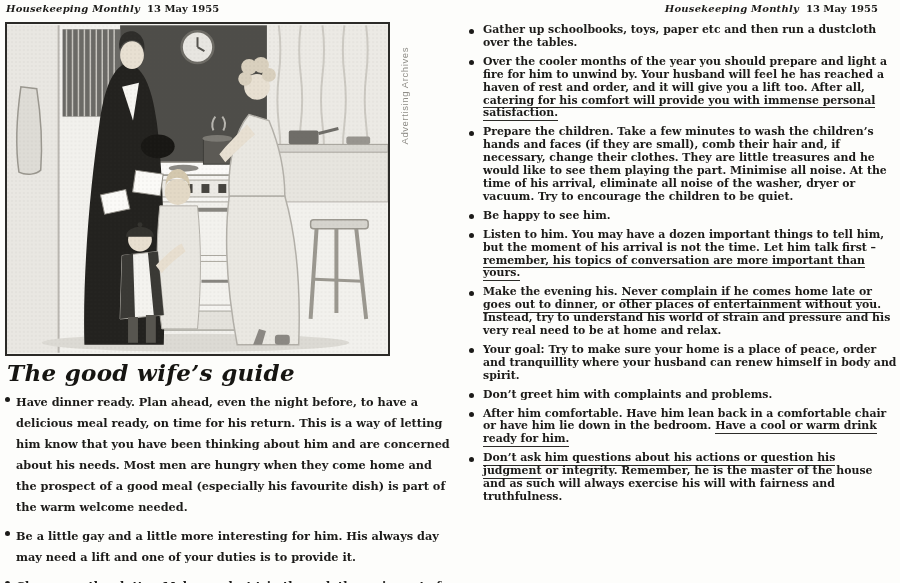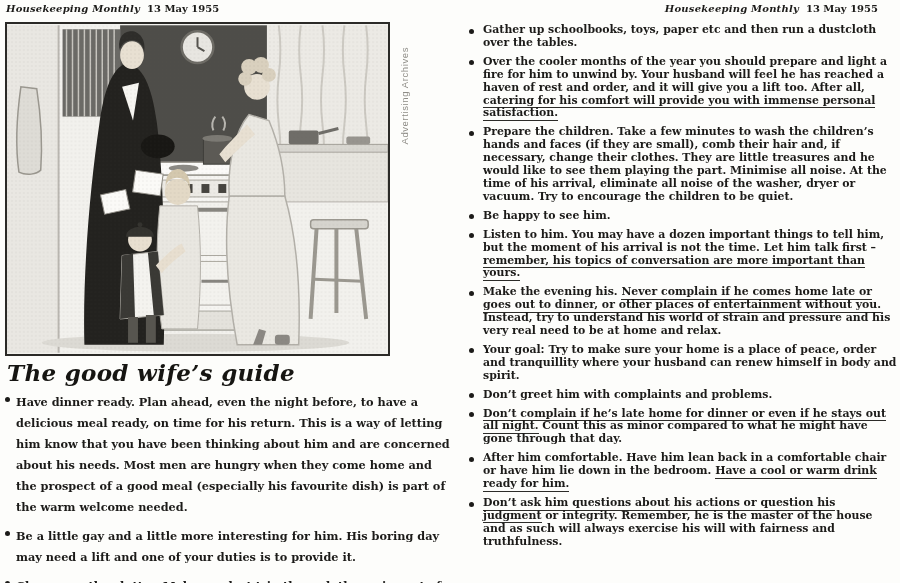--- a/index.html
+++ b/index.html
@@ -219,21 +219,21 @@
 
         <li>
           <span class="dot"></span>
           <span class="txt"><span>Have dinner ready. Plan ahead, even the night before, to have a delicious meal ready, on time for his return. This is a way of letting him know that you have been thinking about him and are concerned about his needs. Most men are hungry when they come home and the prospect of a good meal (especially his favourite dish) is part of the warm welcome needed.</span></span>
 
         </li>
 
 
         <li>
           <span class="dot"></span>
-          <span class="txt"><span>Be a little gay and a little more interesting for him. His boring day may need a lift and one of your duties is to provide it.</span></span>
+          <span class="txt"><span>Be a little gay and a little more interesting for him. His always day may need a lift and one of your duties is to provide it.</span></span>
 
         </li>
 
         <li>
           <span class="dot"></span>
           <span class="txt"><span>Clear away the clutter. Make one last trip through the main part of the house just before your husband arrives.</span></span>
 
         </li>
       </ul>
   </div>
@@ -283,25 +283,20 @@
           <span class="txt"><span>Your goal: Try to make sure your home is a place of peace, order and tranquillity where your husband can renew himself in body and spirit.</span></span>
 
         </li>
 
         <li>
           <span class="dot"></span>
           <span class="txt"><span>Don’t greet him with complaints and problems.</span></span>
 
         </li>
 
-        <li>
-          <span class="dot"></span>
-          <span class="txt"><span class="u">Don’t complain if he’s late home for dinner or even if he stays out all night.</span><span> Count this as minor compared to what he might have gone through that day.</span></span>
-
-        </li>
 
         <li>
           <span class="dot"></span>
           <span class="txt"><span>After him comfortable. Have him lean back in a comfortable chair or have him lie down in the bedroom. </span><span class="u">Have a cool or warm drink ready for him.</span></span>
 
         </li>
 
 
         <li>
           <span class="dot"></span>

